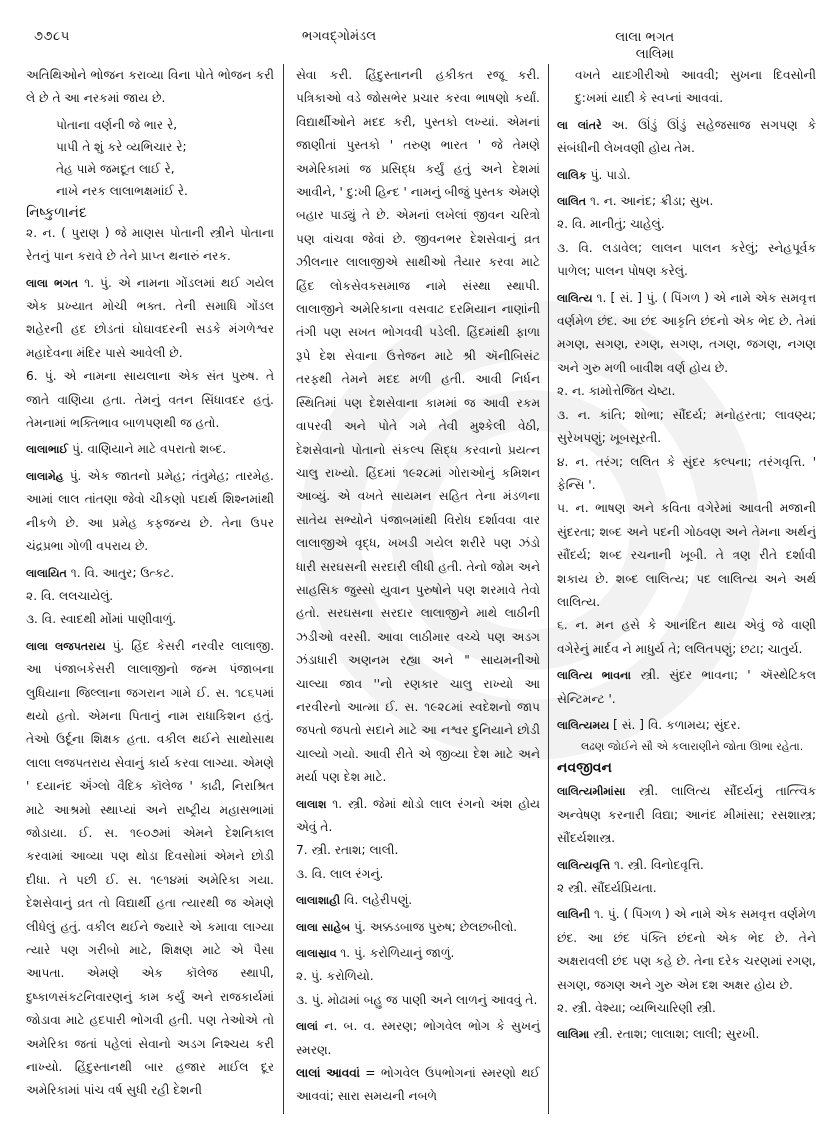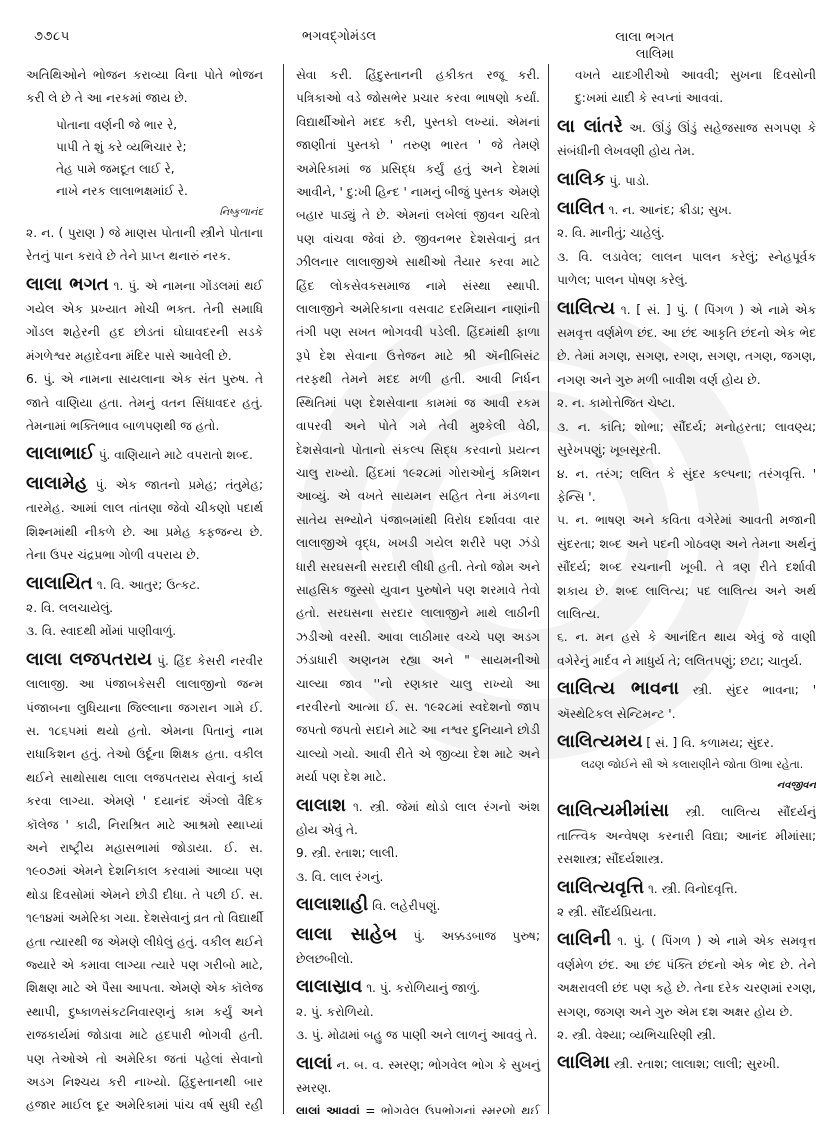--- a/index.html
+++ b/index.html
@@ -74,38 +74,37 @@
       display: flex;
       z-index: 1;
     }
     .col {
       box-sizing: border-box;
       font-size: 12.2px;
       line-height: 23.4px;
       text-align: justify;
       overflow: hidden;
     }
-    .col.c1 { width: 258px; padding-right: 20px; border-right: 1.5px solid #333; }
+    .col.c1 { width: 258px; padding-right: 9px; border-right: 1.5px solid #333; }
     .col.c2 { width: 265px; padding: 0 8px 0 12px; border-right: 1.5px solid #333; }
     .col.c3 { width: 267px; padding-left: 8px; }
     .entry { margin: 0 0 3px 0; }
     .entry p { margin: 0; }
     .sense { margin: 2px 0 2px 12px; }
-    .hw { font-weight: bold; font-size: 18px; }
+    .hw { font-weight: bold; font-size: 11px; }
     .bold { font-weight: bold; }
     .verse {
       margin: 0 0 0 30px;
       text-align: left;
     }
     .verse div { line-height: 22px; }
     .attr {
-      text-align: right;
-      font-size: 10px;
+      text-align: left;
+      font-size: 14px;
       line-height: 20px;
-      font-style: italic;
     }
     .attr.bold { font-weight: bold; }
     .quote {
       margin: 0 0 0 24px;
       font-size: 11px;
       line-height: 20px;
     }
     .cont-indent { margin-left: 18px; }
   </style>
 </head>
@@ -158,21 +157,21 @@
     <div class="entry">
       <p><span class="hw">લાલા લજપતરાય</span> <span>પું. હિંદ કેસરી નરવીર લાલાજી. આ પંજાબકેસરી લાલાજીનો જન્મ પંજાબના લુધિયાના જિલ્લાના જગરાન ગામે ઈ. સ. ૧૮૬૫માં થયો હતો. એમના પિતાનું નામ રાધાકિશન હતું. તેઓ ઉર્દૂના શિક્ષક હતા. વકીલ થઈને સાથોસાથ લાલા લજપતરાય સેવાનું કાર્ય કરવા લાગ્યા. એમણે ' દયાનંદ ઍંગ્લો વૈદિક કૉલેજ ' કાઢી, નિરાશ્રિત માટે આશ્રમો સ્થાપ્યાં અને રાષ્ટ્રીય મહાસભામાં જોડાયા. ઈ. સ. ૧૯૦૭માં એમને દેશનિકાલ કરવામાં આવ્યા પણ થોડા દિવસોમાં એમને છોડી દીધા. તે પછી ઈ. સ. ૧૯૧૪માં અમેરિકા ગયા. દેશસેવાનું વ્રત તો વિદ્યાર્થી હતા ત્યારથી જ એમણે લીધેલું હતું. વકીલ થઈને જ્યારે એ કમાવા લાગ્યા ત્યારે પણ ગરીબો માટે, શિક્ષણ માટે એ પૈસા આપતા. એમણે એક કૉલેજ સ્થાપી, દુષ્કાળસંકટનિવારણનું કામ કર્યું અને રાજકાર્યમાં જોડાવા માટે હદપારી ભોગવી હતી. પણ તેઓએ તો અમેરિકા જતાં પહેલાં સેવાનો અડગ નિશ્ચય કરી નાખ્યો. હિંદુસ્તાનથી બાર હજાર માઈલ દૂર અમેરિકામાં પાંચ વર્ષ સુધી રહી દેશની</span></p>
     </div>
   </section>
 
   <section class="col c2">
     <p class="entry">સેવા કરી. હિંદુસ્તાનની હકીકત રજૂ કરી. પત્રિકાઓ વડે જોસભેર પ્રચાર કરવા ભાષણો કર્યાં. વિદ્યાર્થીઓને મદદ કરી, પુસ્તકો લખ્યાં. એમનાં જાણીતાં પુસ્તકો ' તરુણ ભારત ' જે તેમણે અમેરિકામાં જ પ્રસિદ્ધ કર્યું હતું અને દેશમાં આવીને, ' દુ:ખી હિન્દ ' નામનું બીજું પુસ્તક એમણે બહાર પાડ્યું તે છે. એમનાં લખેલાં જીવન ચરિત્રો પણ વાંચવા જેવાં છે. જીવનભર દેશસેવાનું વ્રત ઝીલનાર લાલાજીએ સાથીઓ તૈયાર કરવા માટે હિંદ લોકસેવકસમાજ નામે સંસ્થા સ્થાપી. લાલાજીને અમેરિકાના વસવાટ દરમિયાન નાણાંની તંગી પણ સખત ભોગવવી પડેલી. હિંદમાંથી ફાળા રૂપે દેશ સેવાના ઉત્તેજન માટે શ્રી ઍનીબિસંટ તરફથી તેમને મદદ મળી હતી. આવી નિર્ધન સ્થિતિમાં પણ દેશસેવાના કામમાં જ આવી રકમ વાપરવી અને પોતે ગમે તેવી મુશ્કેલી વેઠી, દેશસેવાનો પોતાનો સંકલ્પ સિદ્ધ કરવાનો પ્રયત્ન ચાલુ રાખ્યો. હિંદમાં ૧૯૨૮માં ગોરાઓનું કમિશન આવ્યું. એ વખતે સાયમન સહિત તેના મંડળના સાતેય સભ્યોને પંજાબમાંથી વિરોધ દર્શાવવા વાર લાલાજીએ વૃદ્ધ, ખખડી ગયેલ શરીરે પણ ઝંડો ધારી સરઘસની સરદારી લીધી હતી. તેનો જોમ અને સાહસિક જુસ્સો યુવાન પુરુષોને પણ શરમાવે તેવો હતો. સરઘસના સરદાર લાલાજીને માથે લાઠીની ઝડીઓ વરસી. આવા લાઠીમાર વચ્ચે પણ અડગ ઝંડાધારી અણનમ રહ્યા અને " સાયમનીઓ ચાલ્યા જાવ ''નો રણકાર ચાલુ રાખ્યો આ નરવીરનો આત્મા ઈ. સ. ૧૯૨૮માં સ્વદેશનો જાપ જપતો જપતો સદાને માટે આ નશ્વર દુનિયાને છોડી ચાલ્યો ગયો. આવી રીતે એ જીવ્યા દેશ માટે અને મર્યા પણ દેશ માટે.</p>
 
     <div class="entry">
       <p><span class="hw">લાલાશ</span> <span>૧. સ્ત્રી. જેમાં થોડો લાલ રંગનો અંશ હોય એવું તે.</span></p>
-      <p class="sense">9. સ્ત્રી. રતાશ; લાલી.</p>
+      <p class="sense">7. સ્ત્રી. રતાશ; લાલી.</p>
       <p class="sense">૩. વિ. લાલ રંગનું.</p>
     </div>
 
     <div class="entry">
       <p><span class="hw">લાલાશાહી</span> <span>વિ. લહેરીપણું.</span></p>
     </div>
 
     <div class="entry">
       <p><span class="hw">લાલા સાહેબ</span> <span>પું. અક્કડબાજ પુરુષ; છેલછબીલો.</span></p>
     </div>

